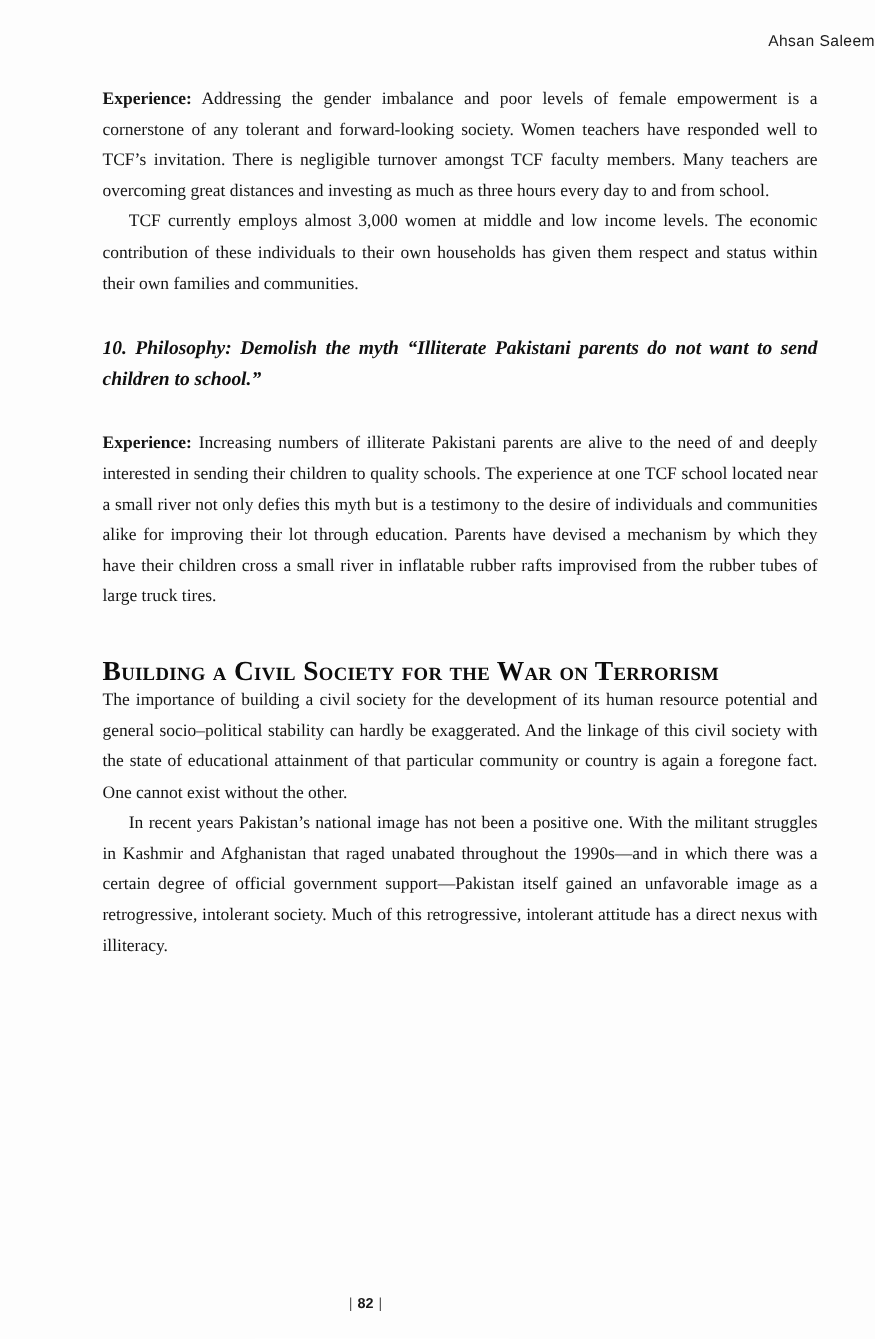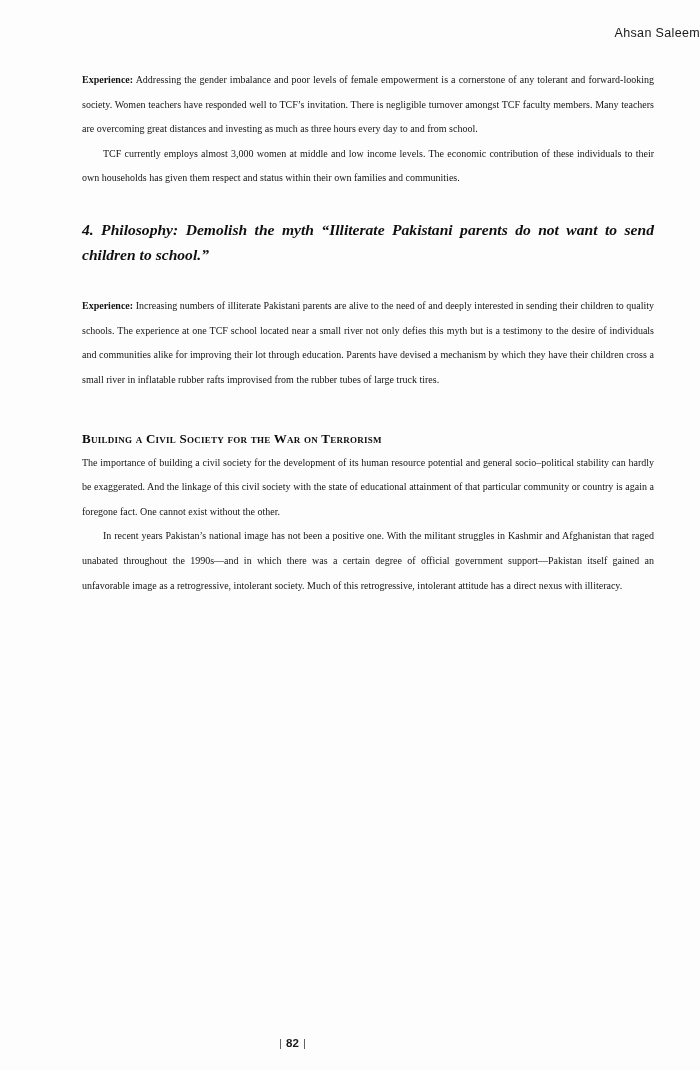--- a/index.html
+++ b/index.html
@@ -35,21 +35,21 @@
   
   .column {
     position: absolute;
     left: 82px;
     top: 68px;
     width: 572px;
   }
 
   p.body {
     margin: 0;
-    font-size: 10px;
+    font-size: 14px;
     line-height: 24.6px;
     text-align: justify;
     text-justify: inter-word;
     color: #141414;
     -webkit-hyphens: none;
     hyphens: none;
   }
   p.body.indent {
     text-indent: 21px;
   }
@@ -69,21 +69,21 @@
     font-weight: bold;
     font-style: italic;
     text-align: justify;
     text-align-last: left;
     color: #101010;
   }
 
   
   .section-heading {
     margin: 0;
-    font-size: 13px;
+    font-size: 22px;
     line-height: 25px;
     font-weight: bold;
     font-variant: small-caps;
     letter-spacing: 0.25px;
     color: #0d0d0d;
   }
 
   .gap-para   { height: 0px; }
   .gap-large  { height: 27px; }
   .gap-before-section { height: 33px; }
@@ -116,21 +116,21 @@
   <div class="column">
 
     <p class="body last-ragged"><span class="lbl-bold">Experience:</span><span> Addressing the gender imbalance and poor levels of female empowerment is a cornerstone of any tolerant and forward-looking society. Women teachers have responded well to TCF’s invitation. There is negligible turnover amongst TCF faculty members. Many teachers are overcoming great distances and investing as much as three hours every day to and from school.</span></p>
 
     <div class="gap-para"></div>
 
     <p class="body indent last-ragged">TCF currently employs almost 3,000 women at middle and low income levels. The economic contribution of these individuals to their own households has given them respect and status within their own families and communities.</p>
 
     <div class="gap-large"></div>
 
-    <p class="philosophy-heading">4. Philosophy: Demolish the myth “Illiterate Pakistani parents do not want to send children to school.”</p>
+    <p class="philosophy-heading">10. Philosophy: Demolish the myth “Illiterate Pakistani parents do not want to send children to school.”</p>
 
     <div class="gap-large"></div>
 
     <p class="body last-ragged"><span class="lbl-bold">Experience:</span><span> Increasing numbers of illiterate Pakistani parents are alive to the need of and deeply interested in sending their children to quality schools. The experience at one TCF school located near a small river not only defies this myth but is a testimony to the desire of individuals and communities alike for improving their lot through education. Parents have devised a mechanism by which they have their children cross a small river in inflatable rubber rafts improvised from the rubber tubes of large truck tires.</span></p>
 
     <div class="gap-before-section"></div>
 
     <p class="section-heading">Building a Civil Society for the War on Terrorism</p>
 
     <p class="body last-ragged">The importance of building a civil society for the development of its human resource potential and general socio–political stability can hardly be exaggerated. And the linkage of this civil society with the state of educational attainment of that particular community or country is again a foregone fact. One cannot exist without the other.</p>

